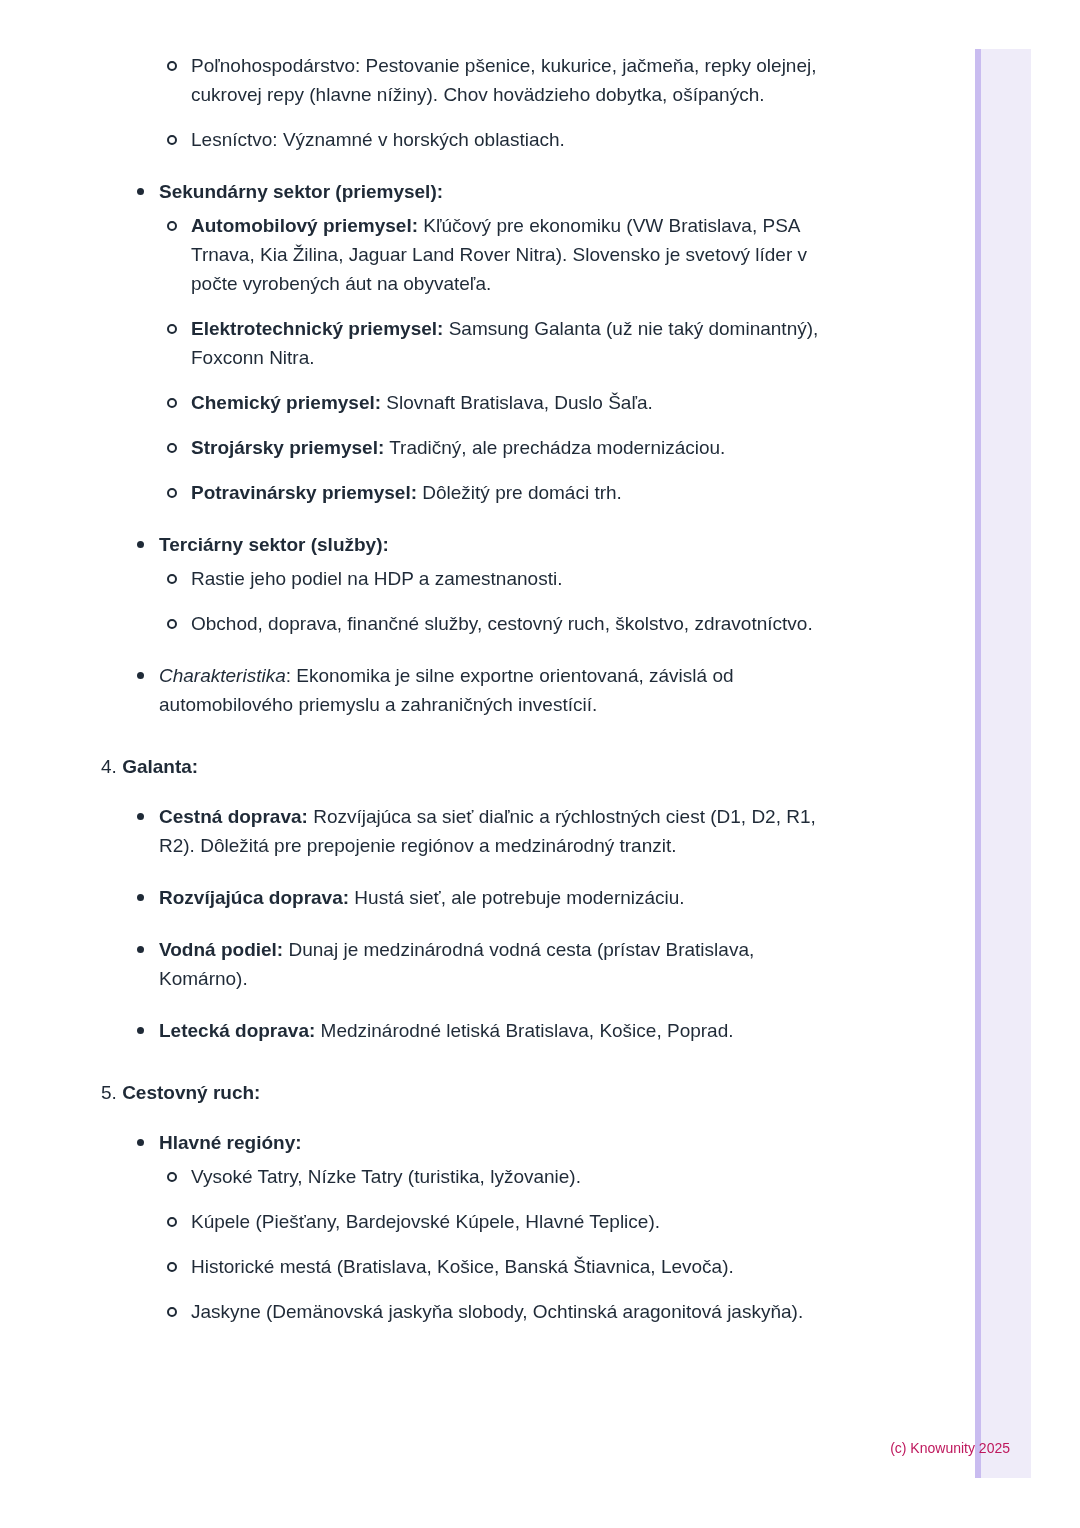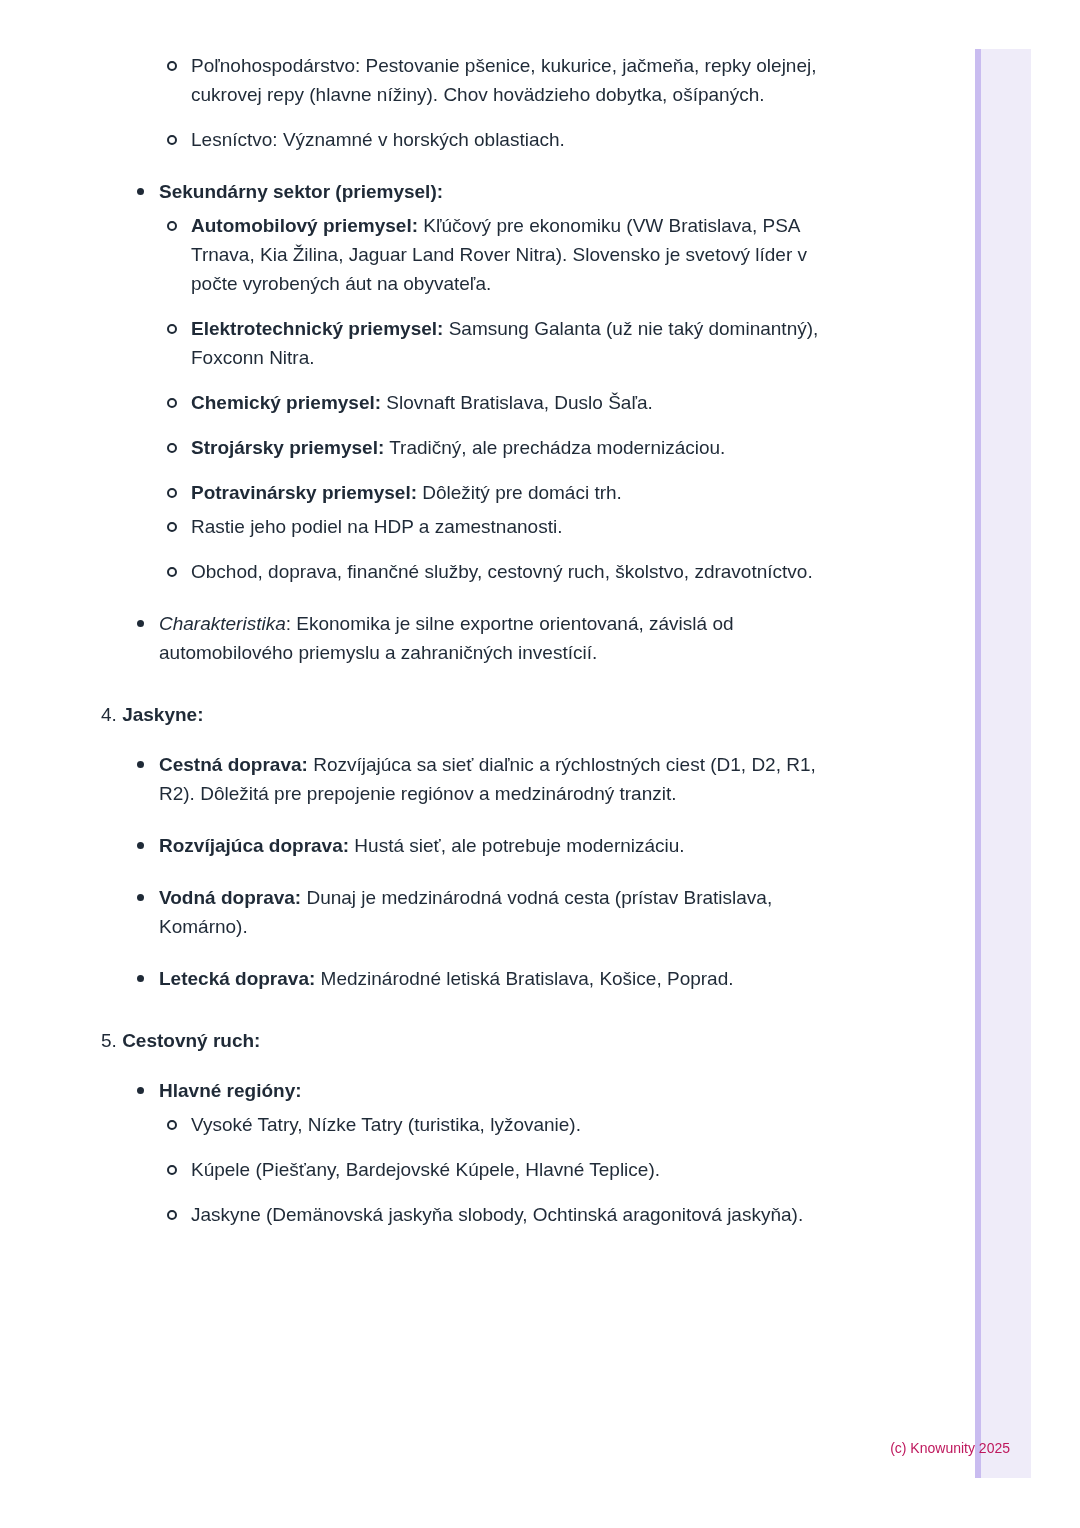--- a/index.html
+++ b/index.html
@@ -123,51 +123,55 @@
       <div class="li li2">
         <span class="bullet-circle"></span>
         <span><b class="bold">Strojársky priemysel:</b><span> Tradičný, ale prechádza modernizáciou.</span></span>
       </div>
       <div class="li li2">
         <span class="bullet-circle"></span>
         <span><b class="bold">Potravinársky priemysel:</b><span> Dôležitý pre domáci trh.</span></span>
       </div>
     </div>
 
+    <div class="li li1">
+      <span class="bullet-disc"></span>
+      <span class="bold">Terciárny sektor (služby):</span>
+    </div>
     <div class="group">
       <div class="li li2">
         <span class="bullet-circle"></span>
         <span>Rastie jeho podiel na HDP a zamestnanosti.</span>
       </div>
       <div class="li li2">
         <span class="bullet-circle"></span>
         <span>Obchod, doprava, finančné služby, cestovný ruch, školstvo, zdravotníctvo.</span>
       </div>
     </div>
 
     <div class="li li1">
       <span class="bullet-disc"></span>
       <span><i class="ital">Charakteristika</i><span>: Ekonomika je silne exportne orientovaná, závislá od automobilového priemyslu a zahraničných investícií.</span></span>
     </div>
 
     <div class="h-num">
       <span>4.</span>
-      <b class="bold">Jaskyne:</b>
+      <b class="bold">Galanta:</b>
     </div>
     <div class="li li1">
       <span class="bullet-disc"></span>
       <span><b class="bold">Cestná doprava:</b><span> Rozvíjajúca sa sieť diaľnic a rýchlostných ciest (D1, D2, R1, R2). Dôležitá pre prepojenie regiónov a medzinárodný tranzit.</span></span>
     </div>
     <div class="li li1">
       <span class="bullet-disc"></span>
       <span><b class="bold">Rozvíjajúca doprava:</b><span> Hustá sieť, ale potrebuje modernizáciu.</span></span>
     </div>
     <div class="li li1">
       <span class="bullet-disc"></span>
-      <span><b class="bold">Vodná doprava:</b><span> Dunaj je medzinárodná vodná cesta (prístav Bratislava, Komárno).</span></span>
+      <span><b class="bold">Vodná podiel:</b><span> Dunaj je medzinárodná vodná cesta (prístav Bratislava, Komárno).</span></span>
     </div>
     <div class="li li1">
       <span class="bullet-disc"></span>
       <span><b class="bold">Letecká doprava:</b><span> Medzinárodné letiská Bratislava, Košice, Poprad.</span></span>
     </div>
 
     <div class="h-num">
       <span>5.</span>
       <b class="bold">Cestovný ruch:</b>
     </div>
@@ -179,20 +183,24 @@
       <div class="li li2">
         <span class="bullet-circle"></span>
         <span>Vysoké Tatry, Nízke Tatry (turistika, lyžovanie).</span>
       </div>
       <div class="li li2">
         <span class="bullet-circle"></span>
         <span>Kúpele (Piešťany, Bardejovské Kúpele, Hlavné Teplice).</span>
       </div>
       <div class="li li2">
         <span class="bullet-circle"></span>
+        <span>Historické mestá (Bratislava, Košice, Banská Štiavnica, Levoča).</span>
+      </div>
+      <div class="li li2">
+        <span class="bullet-circle"></span>
         <span>Jaskyne (Demänovská jaskyňa slobody, Ochtinská aragonitová jaskyňa).</span>
       </div>
     </div>
 
   </section>
 
   <div class="accent-line"></div>
   <div class="accent-panel"></div>
   <div class="watermark">(c) Knowunity 2025</div>
 

